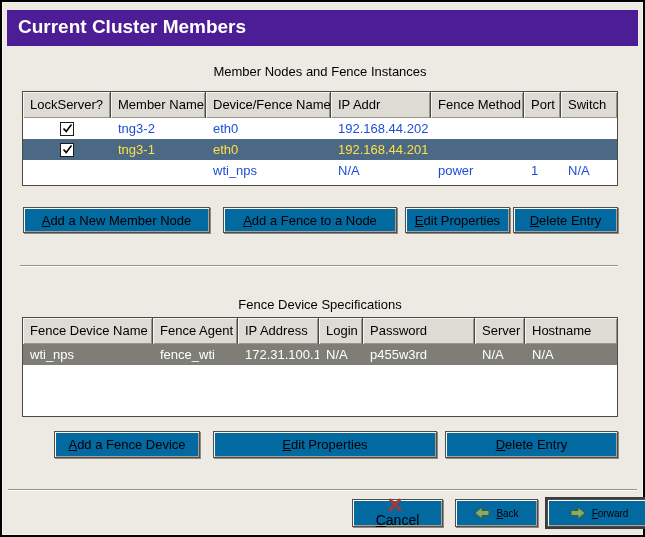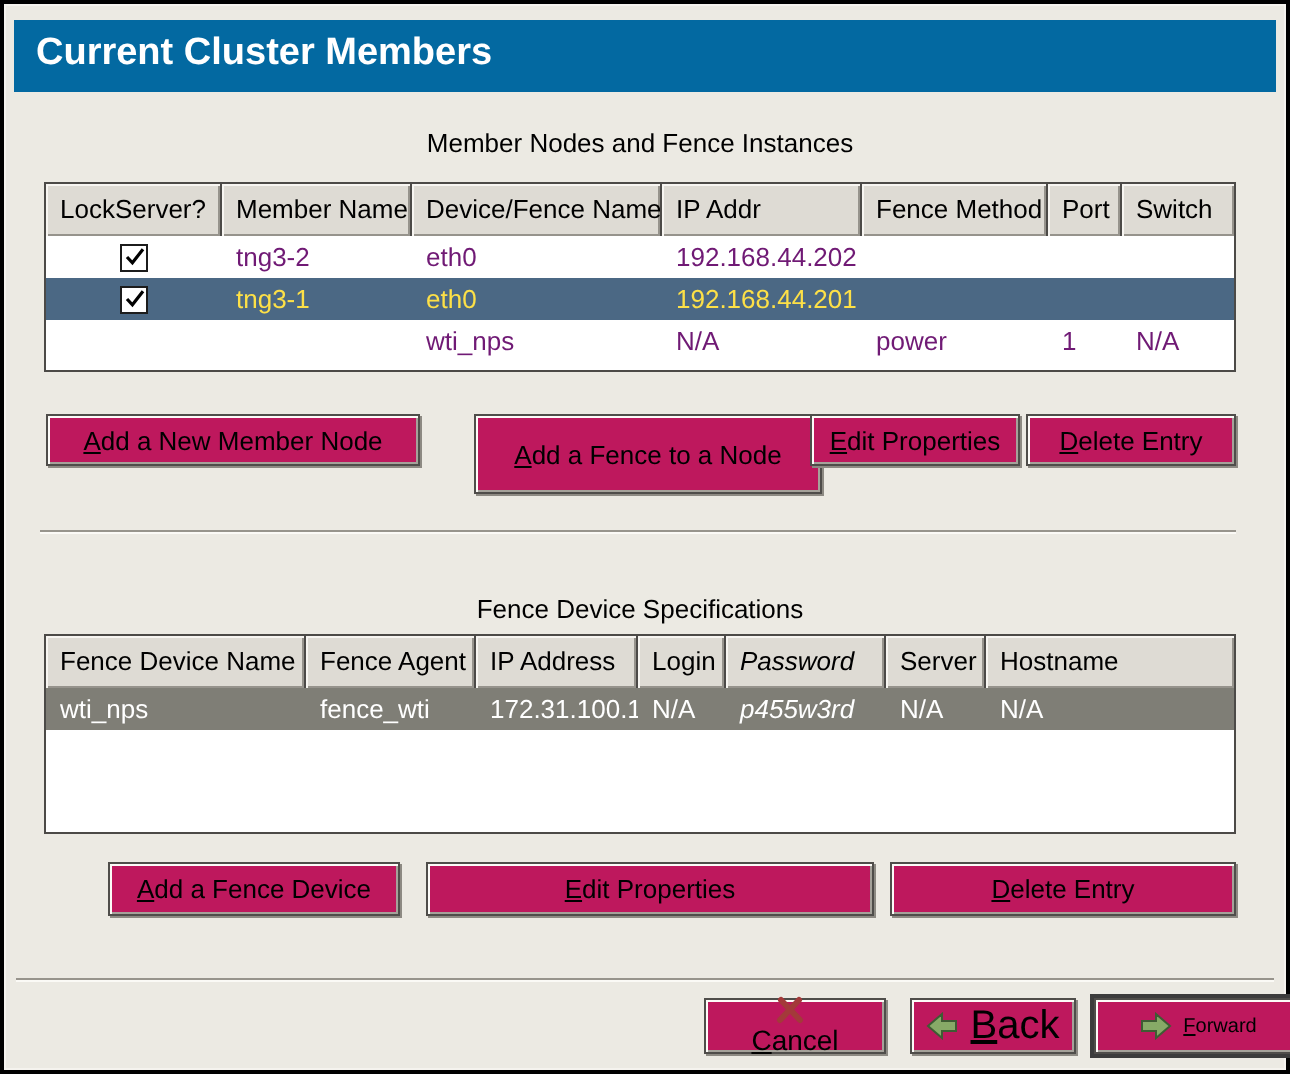--- a/index.html
+++ b/index.html
@@ -4,21 +4,21 @@
 <style>
   html,body{margin:0;padding:0;}
   body{
     width:645px;height:537px;
     font-family:"Liberation Sans","DejaVu Sans",sans-serif;
     -webkit-font-smoothing:antialiased;
   }
   .window{position:relative;width:645px;height:537px;background:#000;overflow:hidden;}
   .window-bg{position:absolute;left:2px;top:2px;width:641px;height:533px;background:#eceae3;border:1px solid #f5f3ee;box-sizing:border-box;}
 
-  .titlebar{position:absolute;left:7px;top:10px;width:631px;height:36px;background:#0369a1;}
+  .titlebar{position:absolute;left:7px;top:10px;width:631px;height:36px;background:#4c1d95;}
   .titlebar .title{position:absolute;left:11px;top:6px;color:#ffffff;font-size:19px;font-weight:bold;white-space:nowrap;}
 
   .section-heading{position:absolute;left:22px;width:596px;text-align:center;font-size:13px;color:#000;}
   .heading-members{top:64px;}
   .heading-fence{top:297px;}
 
   .table{position:absolute;left:22px;width:596px;background:#fff;border:1px solid #4c4a47;box-sizing:border-box;display:flex;flex-direction:column;}
   .table-members{top:91px;height:95px;}
   .table-fence{top:317px;height:100px;}
 
@@ -27,57 +27,57 @@
     box-sizing:border-box;border-right:1px solid #4c4a47;
     box-shadow:inset 1px 1px 0 #f7f5f1, inset -1px -1px 0 #96938c;
     padding-left:7px;line-height:25px;font-size:13px;
     white-space:nowrap;overflow:hidden;color:#000;
   }
   .th:last-child{border-right:none;}
 
   
   .c0{width:88px;}.c1{width:95px;}.c2{width:125px;}.c3{width:100px;}.c4{width:93px;}.c5{width:37px;}.c6{flex:1;}
   
-  .d0{width:130px;}.d1{width:85px;}.d2{width:81px;}.d3{width:44px;}.d4{width:80px;font-style:italic;}.d5{width:50px;}.d6{flex:1;}
-
-  .tr{display:flex;height:21px;flex:0 0 auto;background:#fff;color:#701a75;}
+  .d0{width:130px;}.d1{width:85px;}.d2{width:81px;}.d3{width:44px;}.d4{width:112px;}.d5{width:50px;}.d6{flex:1;}
+
+  .tr{display:flex;height:21px;flex:0 0 auto;background:#fff;color:#1d4ed8;}
   .tr.selected{background:#4b6884;color:#fde047;}
   .tr.selected-inactive{background:#7f7e76;color:#fff;}
   .td{box-sizing:border-box;padding-left:7px;font-size:13px;line-height:21px;white-space:nowrap;overflow:hidden;}
   .td.center{display:flex;align-items:center;justify-content:center;padding-left:0;}
   .tfill{flex:1;background:#fff;}
 
   .checkbox{
     width:12px;height:12px;background:#fff;border:1px solid #1c1c1c;
     display:flex;align-items:center;justify-content:center;
   }
 
   .btn{
     position:absolute;box-sizing:border-box;
-    background:#be185d;border:1px solid #4f4d4a;
+    background:#0369a1;border:1px solid #4f4d4a;
     box-shadow:inset 1px 1px 0 #fcfbf8, inset -1px -1px 0 #a5a29a, 1px 1px 0 #8d8a83;
     font-size:13px;color:#000;
     display:flex;align-items:center;justify-content:center;
     white-space:nowrap;cursor:default;
   }
   .btn-add-member{left:23px;top:207px;width:187px;height:26px;}
-  .btn-add-fence-node{left:223px;top:207px;width:174px;height:40px;margin-left:14px;}
+  .btn-add-fence-node{left:223px;top:207px;width:174px;height:26px;}
   .btn-edit-members{left:405px;top:207px;width:105px;height:26px;}
   .btn-del-members{left:513px;top:207px;width:105px;height:26px;}
 
   .btn-add-device{left:22px;top:431px;width:146px;height:27px;margin-left:32px;}
   .btn-edit-fence{left:213px;top:431px;width:224px;height:27px;}
   .btn-del-fence{left:445px;top:431px;width:173px;height:27px;}
 
   .hsep{position:absolute;height:0;border-top:1px solid #97948c;border-bottom:1px solid #fbfaf6;}
   .sep-sections{left:20px;top:265px;width:598px;}
   .sep-footer{left:8px;top:489px;width:629px;}
 
   .btn-cancel{left:352px;top:499px;width:91px;height:28px;font-size:14px;flex-direction:column;}
-  .btn-back{left:455px;top:499px;width:83px;height:28px;font-size:20px;}
+  .btn-back{left:455px;top:499px;width:83px;height:28px;font-size:10px;}
   .btn-forward{left:547px;top:499px;width:104px;height:28px;font-size:10px;outline:2px solid #3c3c3c;}
 
   .btn-icon{display:inline-flex;margin-right:6px;flex:0 0 auto;}
   .mnemonic{display:inline-block;}
   .mnemonic::first-letter{text-decoration:underline;}
 </style>
 </head>
 <body>
 
 <div class="window">

